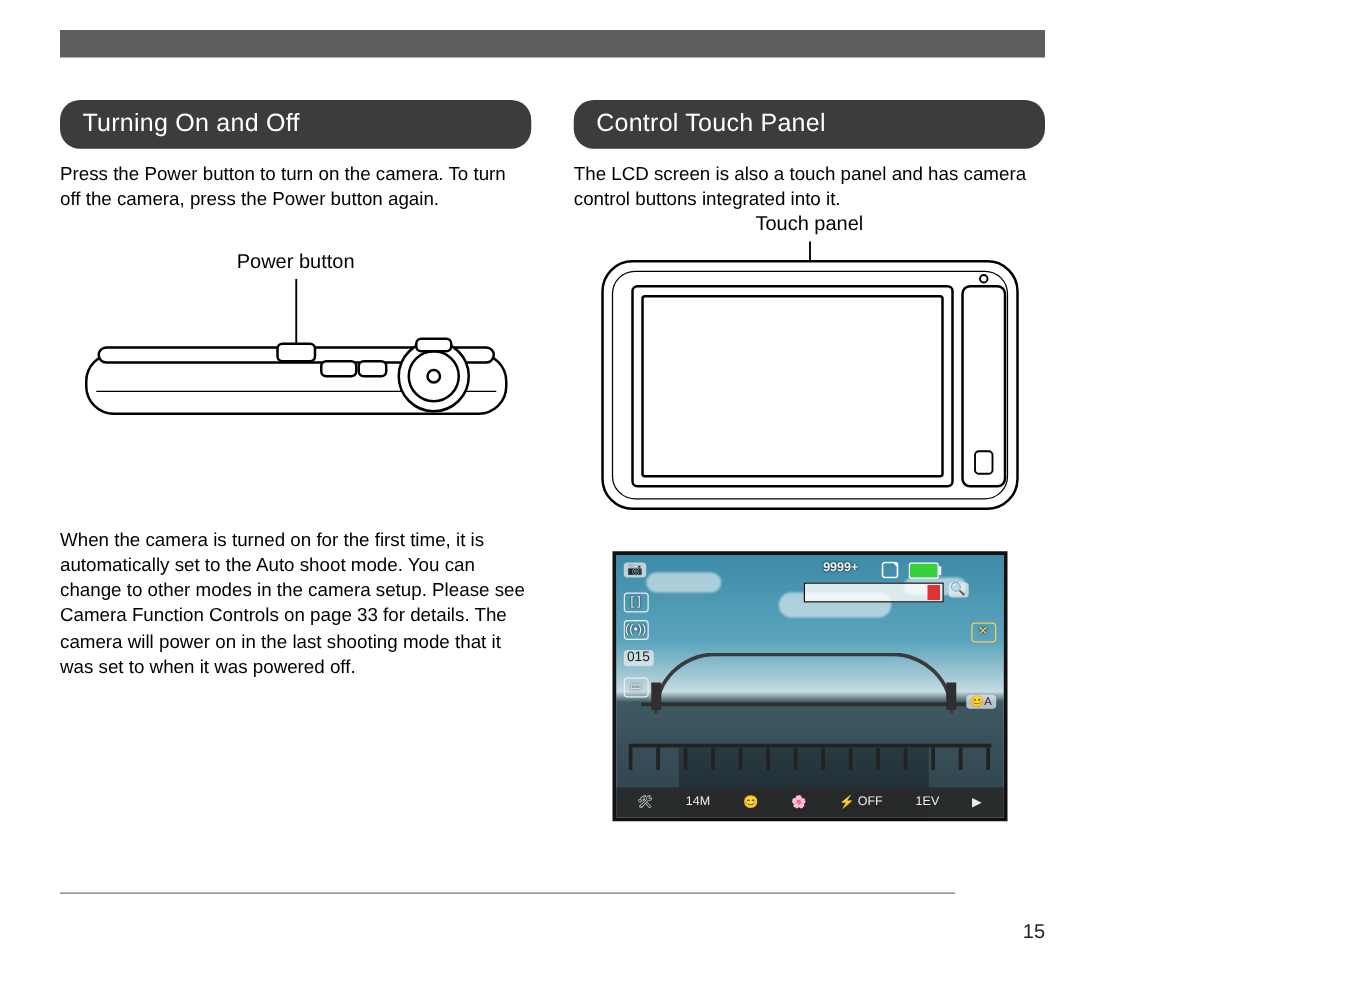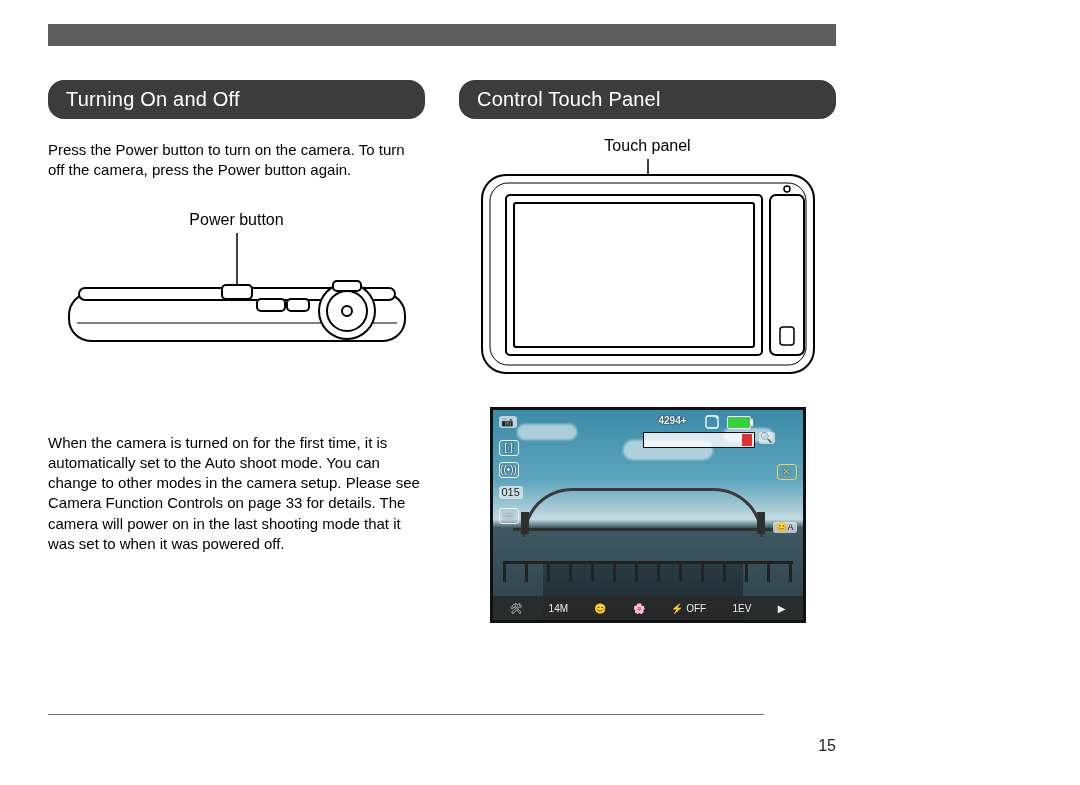--- a/index.html
+++ b/index.html
@@ -40,26 +40,25 @@
     line-height: 1;
     padding: 9px 18px 10px 18px;
     border-radius: 16px;
     font-weight: 400;
     letter-spacing: 0.2px;
   }
   .body {
     font-size: 15px;
     line-height: 1.35;
     color: #000;
-    margin-top: 21px;
+    margin-top: 11px;
   }
   .fig-label {
     font-size: 16px;
     text-align: center;
-    margin-top: 18px;
     margin-bottom: 4px;
   }
   .diagram {
     display: flex;
     justify-content: center;
     margin-top: 0;
   }
   .page-number {
     position: absolute;
     right: 48px;
@@ -193,20 +192,21 @@
 
           <rect x="276" y="48" width="28" height="10" rx="4" fill="#fff" stroke="#000" stroke-width="2"></rect>
         </svg>
       </div>
 
       <div class="body" style="margin-top:60px">When the camera is turned on for the first time, it is automatically set to the Auto shoot mode. You can change to other modes in the camera setup. Please see Camera Function Controls on page 33 for details. The camera will power on in the last shooting mode that it was set to when it was powered off.</div>
     </div>
 
     <div class="col">
       <div class="pill">Control Touch Panel</div>
+      <div class="body">The LCD screen is also a touch panel and has camera control buttons integrated into it.</div>
 
       <div class="fig-label">Touch panel</div>
 
       <div class="diagram">
         <svg width="360" height="220" viewBox="0 0 360 220">
 
           <line x1="180" y1="0" x2="180" y2="80" stroke="#000" stroke-width="1.5"></line>
 
           <rect x="14" y="16" width="332" height="198" rx="24" ry="24" fill="#fff" stroke="#000" stroke-width="2"></rect>
 
@@ -254,21 +254,21 @@
               <span></span>
               <span></span>
           </div>
 
           <div class="osd box" style="left:6px; top:6px;">📷</div>
           <div class="osd ico" style="left:6px; top:30px;">[&nbsp;]</div>
           <div class="osd ico" style="left:6px; top:52px;">((•))</div>
           <div class="osd box" style="left:6px; top:76px; font-size:11px;">015</div>
           <div class="osd ico" style="left:6px; top:98px;">▭</div>
 
-          <div class="osd" style="left:166px; top:6px; font-weight:bold;">4294+</div>
+          <div class="osd" style="left:166px; top:6px; font-weight:bold;">9999+</div>
           <div class="osd" style="left:212px; top:5px;">
             <svg width="16" height="14">
                 <rect x="1" y="1" width="12" height="12" rx="2" fill="none" stroke="#fff" stroke-width="1.3"></rect>
                 <path d="M10 1 L13 4" stroke="#fff" stroke-width="1.3"></path>
               </svg>
           </div>
           <div class="osd" style="left:234px; top:6px;">
               <div class="batt"></div>
             </div>
 

